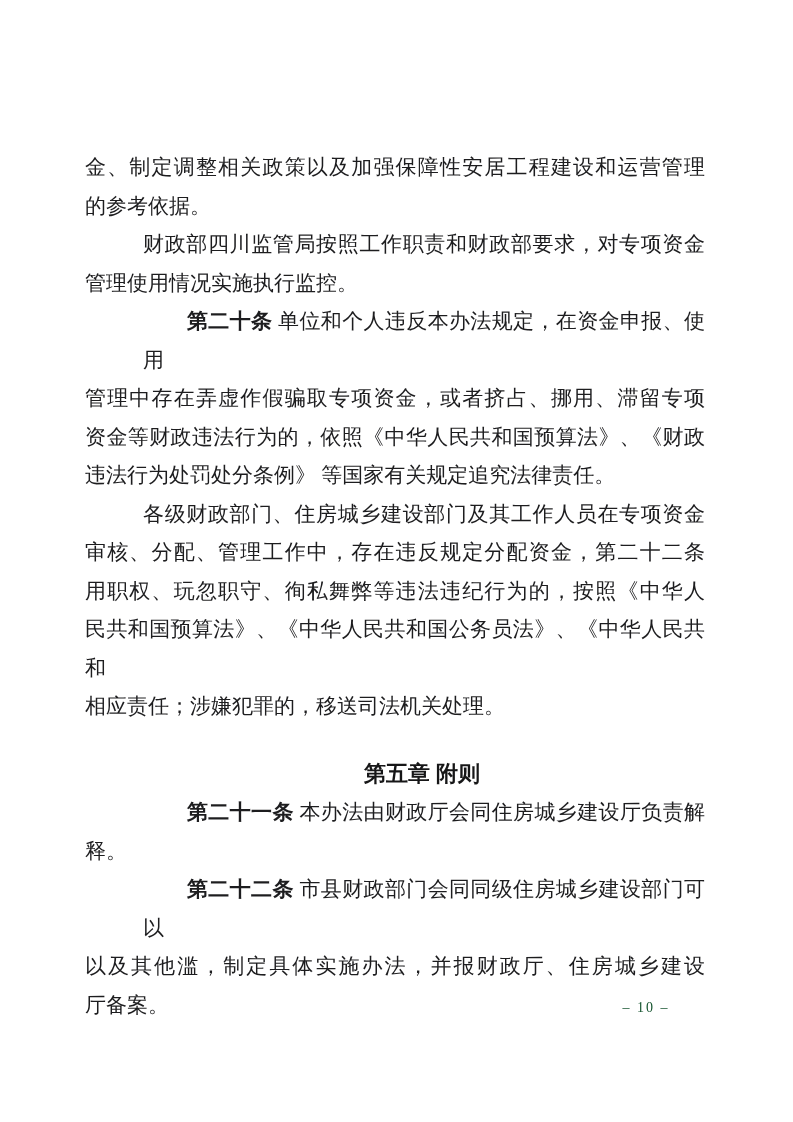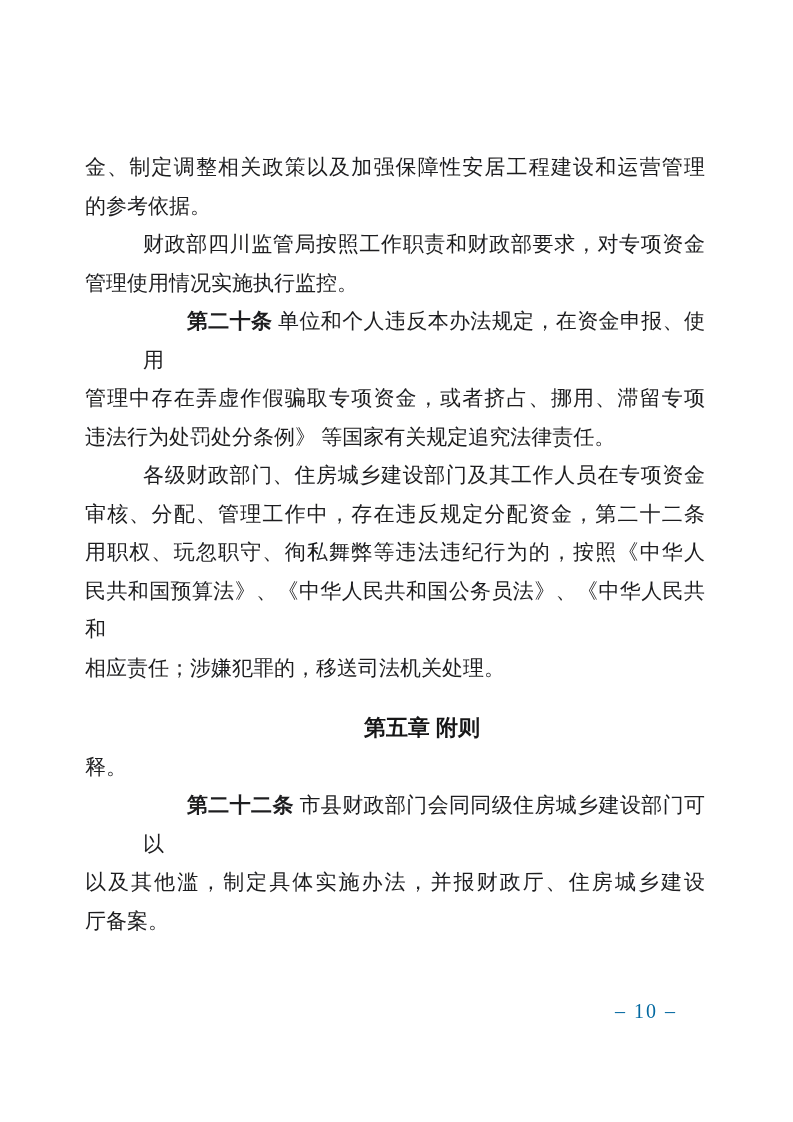--- a/index.html
+++ b/index.html
@@ -35,65 +35,67 @@
   }
   .line.indent {
     padding-left: 58px;
   }
   .bold-run {
     font-family: "Liberation Sans", "DejaVu Sans", sans-serif;
     font-weight: 700;
     margin-left: 44px;
   }
   .chapter-heading {
-    margin-top: 22px;
+    margin-top: 29px;
     text-align: center;
     text-align-last: center;
     padding-left: 54px;
     font-family: "Liberation Sans", "DejaVu Sans", sans-serif;
     font-weight: 700;
     font-size: 22px;
     line-height: 38.5px;
     color: #161617;
   }
   .page-number {
     position: absolute;
     left: 608px;
     top: 1000px;
     width: 76px;
     text-align: center;
-    font-size: 20px;
+    font-size: 14px;
     letter-spacing: 2px;
-    color: #0369a1;
+    color: #14532d;
     font-family: "Liberation Serif", "DejaVu Serif", serif;
   }
 </style>
 </head>
 <body>
 
 <div class="page">
   <div class="text-block">
 
     <div class="line"><span>金、制定调整相关政策以及加强保障性安居工程建设和运营管理</span></div>
     <div class="line end"><span>的参考依据。</span></div>
     <div class="line indent"><span>财政部四川监管局按照工作职责和财政部要求，对专项资金</span></div>
     <div class="line end"><span>管理使用情况实施执行监控。</span></div>
 
     <div class="line indent"><span class="bold-run">第二十条</span><span> 单位和个人违反本办法规定，在资金申报、使用</span></div>
     <div class="line"><span>管理中存在弄虚作假骗取专项资金，或者挤占、挪用、滞留专项</span></div>
+    <div class="line"><span>资金等财政违法行为的，依照《中华人民共和国预算法》、《财政</span></div>
     <div class="line end"><span>违法行为处罚处分条例》 等国家有关规定追究法律责任。</span></div>
 
     <div class="line indent"><span>各级财政部门、住房城乡建设部门及其工作人员在专项资金</span></div>
     <div class="line"><span>审核、分配、管理工作中，存在违反规定分配资金，第二十二条</span></div>
     <div class="line"><span>用职权、玩忽职守、徇私舞弊等违法违纪行为的，按照《中华人</span></div>
     <div class="line"><span>民共和国预算法》、《中华人民共和国公务员法》、《中华人民共和</span></div>
     <div class="line end"><span>相应责任；涉嫌犯罪的，移送司法机关处理。</span></div>
 
     <div class="chapter-heading">第五章 附则</div>
 
+    <div class="line indent"><span class="bold-run">第二十一条</span><span> 本办法由财政厅会同住房城乡建设厅负责解</span></div>
     <div class="line end"><span>释。</span></div>
 
     <div class="line indent"><span class="bold-run">第二十二条</span><span> 市县财政部门会同同级住房城乡建设部门可以</span></div>
     <div class="line"><span>以及其他滥，制定具体实施办法，并报财政厅、住房城乡建设</span></div>
     <div class="line end"><span>厅备案。</span></div>
 
   </div>
 
   <div class="page-number">– 10 –</div>
 </div>

